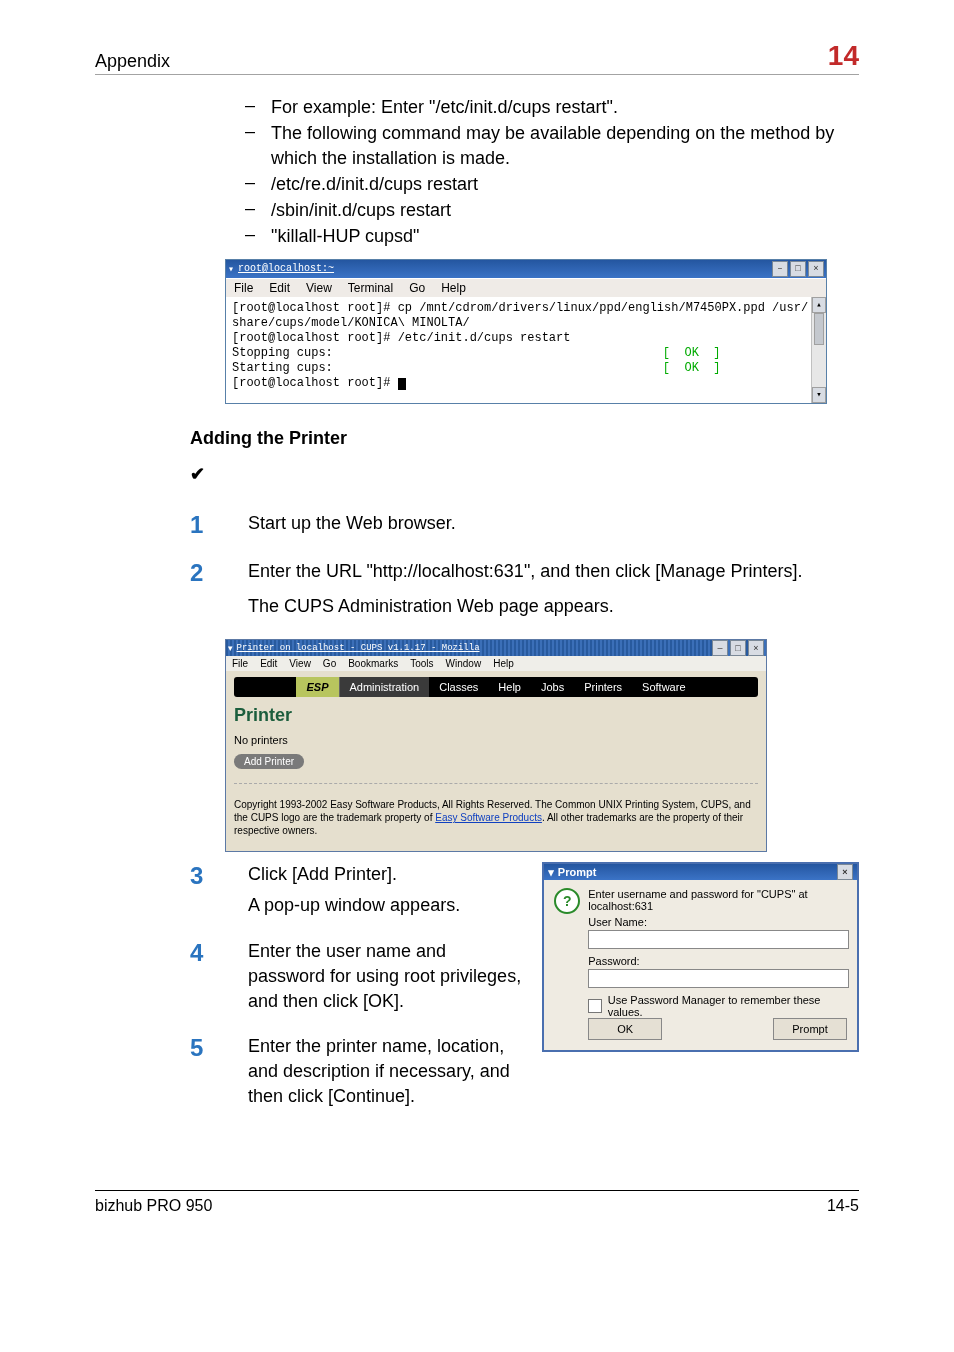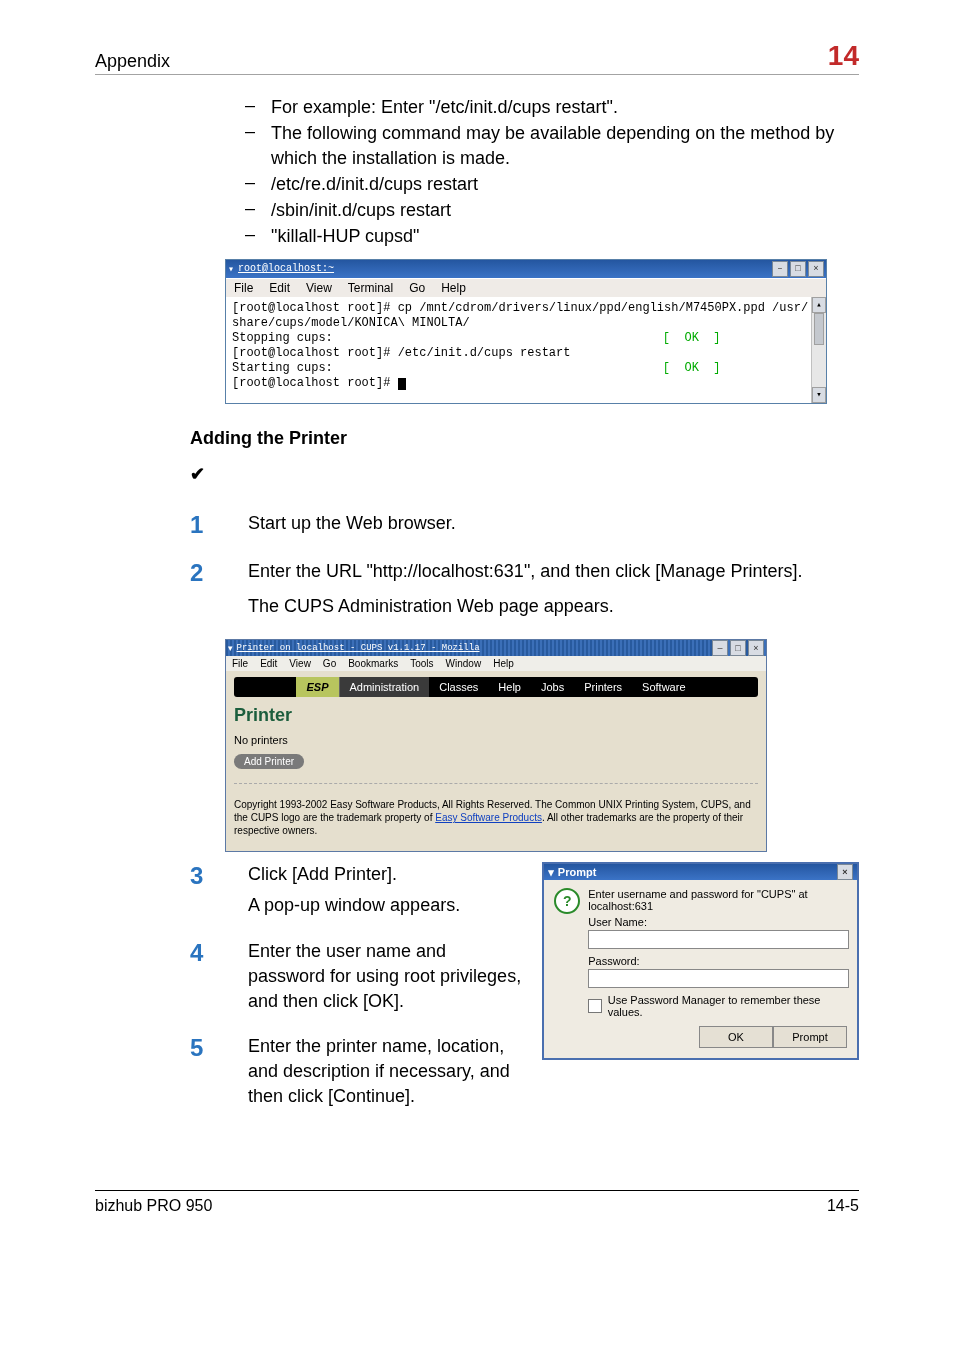--- a/index.html
+++ b/index.html
@@ -241,21 +241,21 @@
     display:flex; align-items:center; justify-content:center;
     font-weight:bold; font-size:14px; flex-shrink:0;
     background:#fff;
   }
   .prompt-input {
     width:100%; height:17px;
     border:1px solid #888; background:#fff;
     margin:2px 0 6px 0;
   }
   .prompt-btns {
-    display:flex; justify-content:flex-end; gap:0; margin-top:8px;
+    display:flex; justify-content:space-between; gap:12px; 
   }
   .prompt-btn {
     width:72px; height:20px;
     border:1px solid #888;
     background:#e5e0d4;
     font-size:11px;
     display:flex; align-items:center; justify-content:center;
   }
   .cb-row { display:flex; align-items:center; gap:6px; margin-top:6px; margin-left:0; }
   .cb { width:12px; height:12px; border:1px solid #777; background:#fff; }
@@ -319,22 +319,22 @@
       <span>Help</span>
     </div>
     <div class="term-body">
       <div class="scroll1">
         <div class="sb-up">▴</div>
         <div class="sb-thumb"></div>
         <div class="sb-down">▾</div>
       </div>
       <div class="term-line">[root@localhost root]# cp /mnt/cdrom/drivers/linux/ppd/english/M7450PX.ppd /usr/</div>
       <div class="term-line">share/cups/model/KONICA\ MINOLTA/</div>
+      <div class="term-line">[root@localhost root]# /etc/init.d/cups restart</div>
       <div class="term-line"><span>Stopping cups:</span><span style="display:inline-block; width:330px;"></span><span class="term-ok">[  OK  ]</span></div>
-      <div class="term-line">[root@localhost root]# /etc/init.d/cups restart</div>
       <div class="term-line"><span>Starting cups:</span><span style="display:inline-block; width:330px;"></span><span class="term-ok">[  OK  ]</span></div>
       <div class="term-line"><span>[root@localhost root]# </span><span class="term-cursor"></span></div>
     </div>
   </div>
 
   <div class="subhead">Adding the Printer</div>
 
   <div class="check-line">
     <span class="check-mark">✔</span>
   </div>

